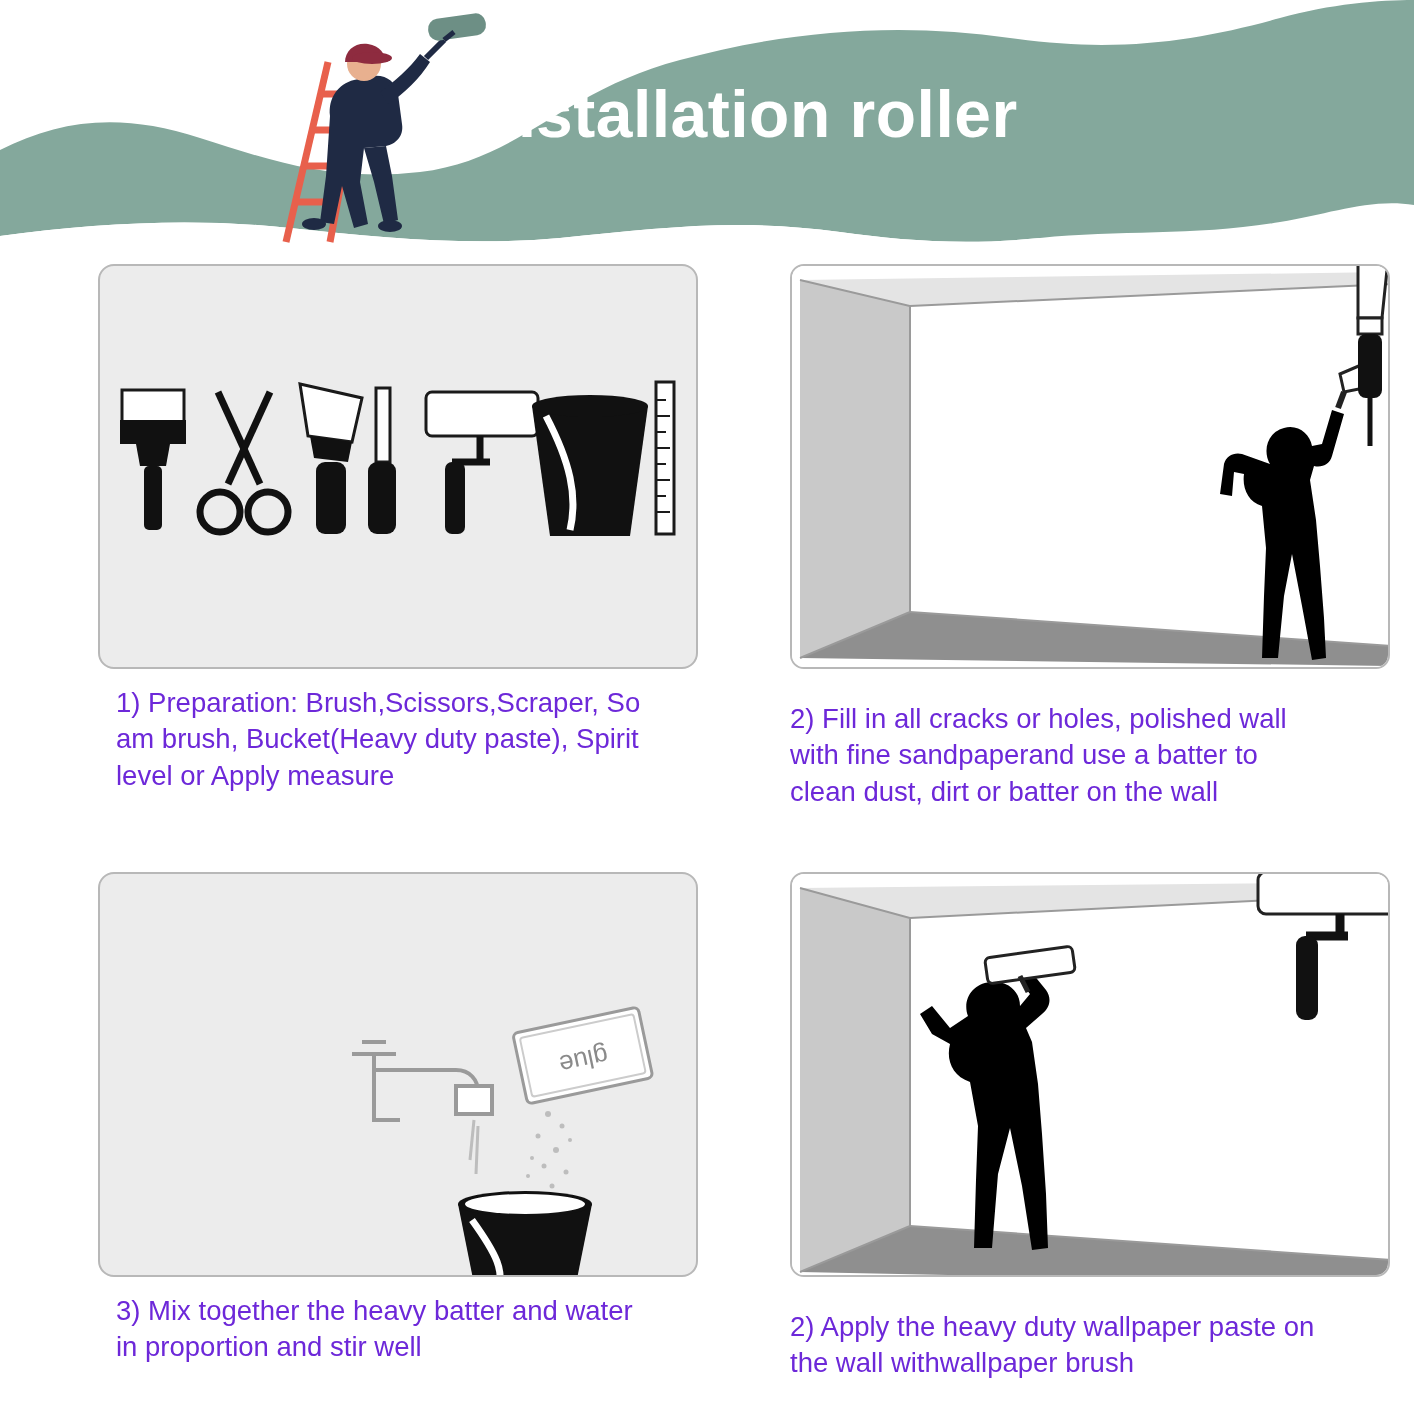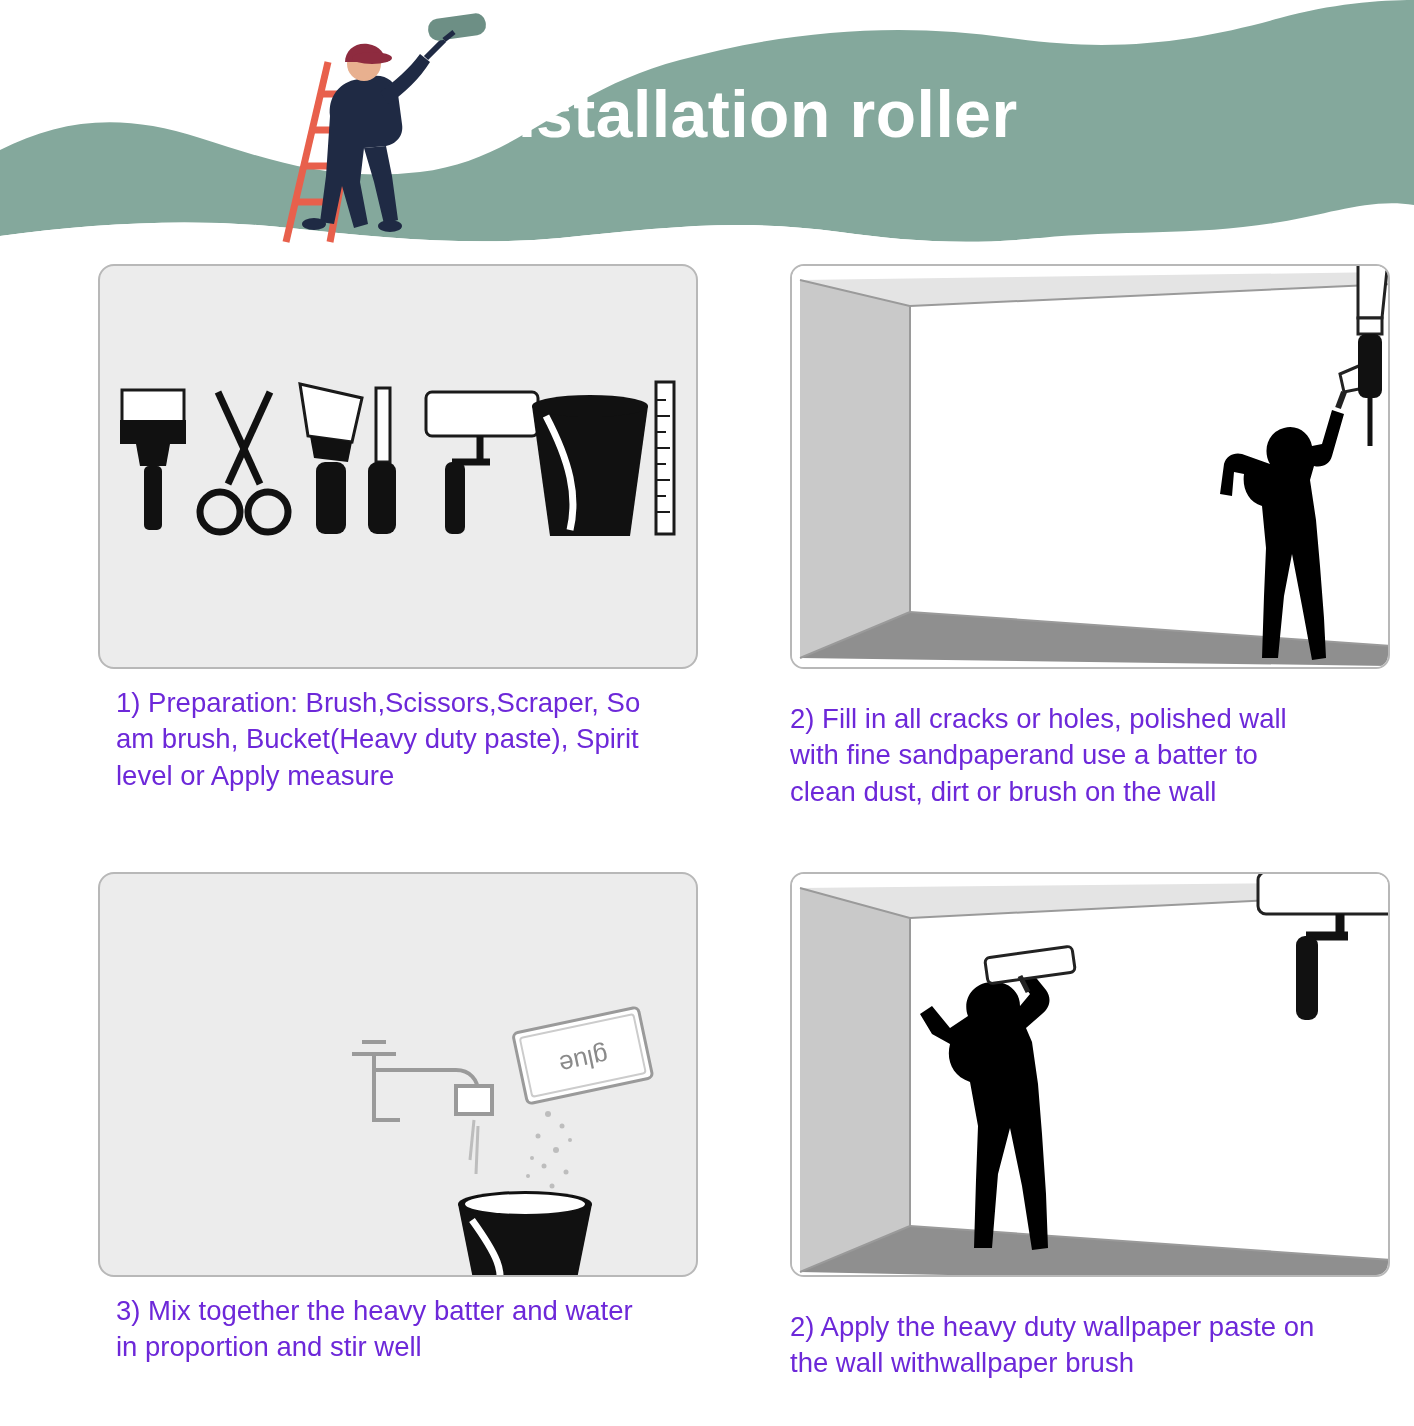--- a/index.html
+++ b/index.html
@@ -225,21 +225,21 @@
           <path d="M566,-6 L596,-6 L590,52 L566,52 Z" fill="#ffffff" stroke="#222" stroke-width="3"></path>
           <rect x="566" y="52" width="24" height="16" fill="#ffffff" stroke="#222" stroke-width="3"></rect>
           <rect x="566" y="68" width="24" height="64" rx="8" fill="#111"></rect>
           <line x1="578" y1="132" x2="578" y2="180" stroke="#111" stroke-width="5"></line>
         </g>
       </svg>
     </div>
     <div class="caption cap-indent-2">
       <div>2)  Fill in all cracks or holes, polished wall</div>
       <div>with fine  sandpaperand use a batter to</div>
-      <div>clean dust, dirt or brush on the wall</div>
+      <div>clean dust, dirt or batter on the wall</div>
     </div>
   </div>
 
   <div class="step step-3">
     <div class="panel plain">
       <svg width="600" height="423" viewBox="0 0 600 423" xmlns="http://www.w3.org/2000/svg">
 
         <g fill="none" stroke="#9a9a9a" stroke-width="4">
           <path d="M274,180 L274,214"></path>
           <path d="M252,180 L296,180"></path>

